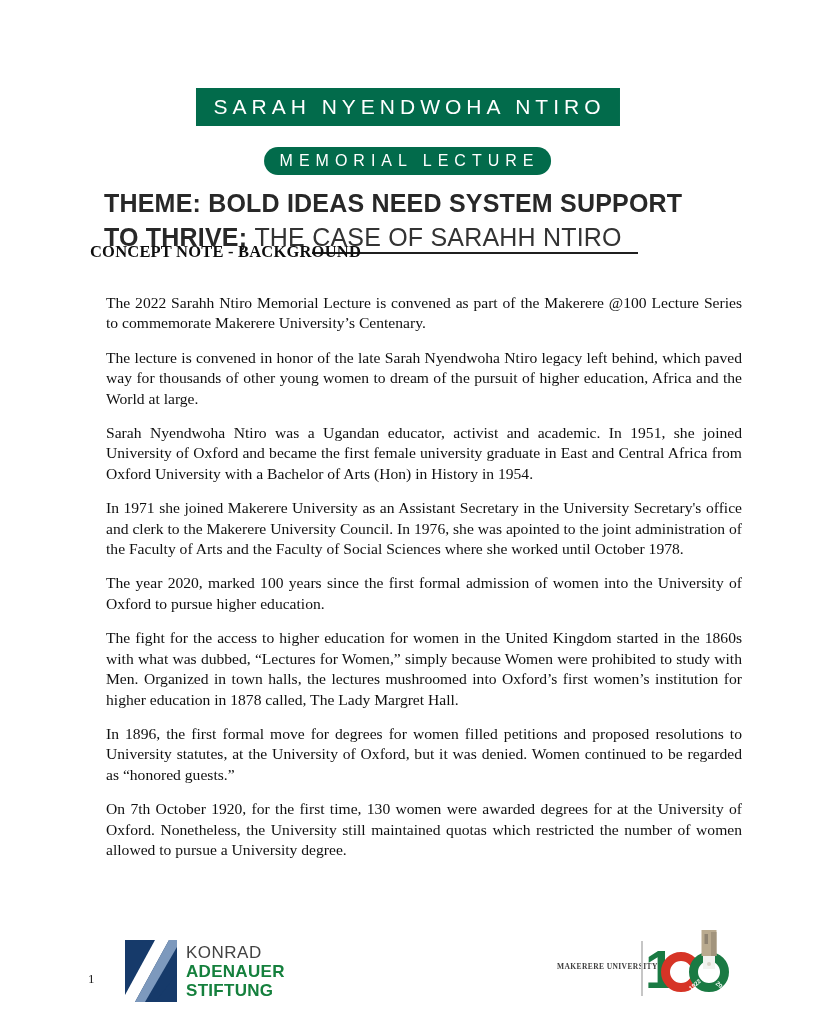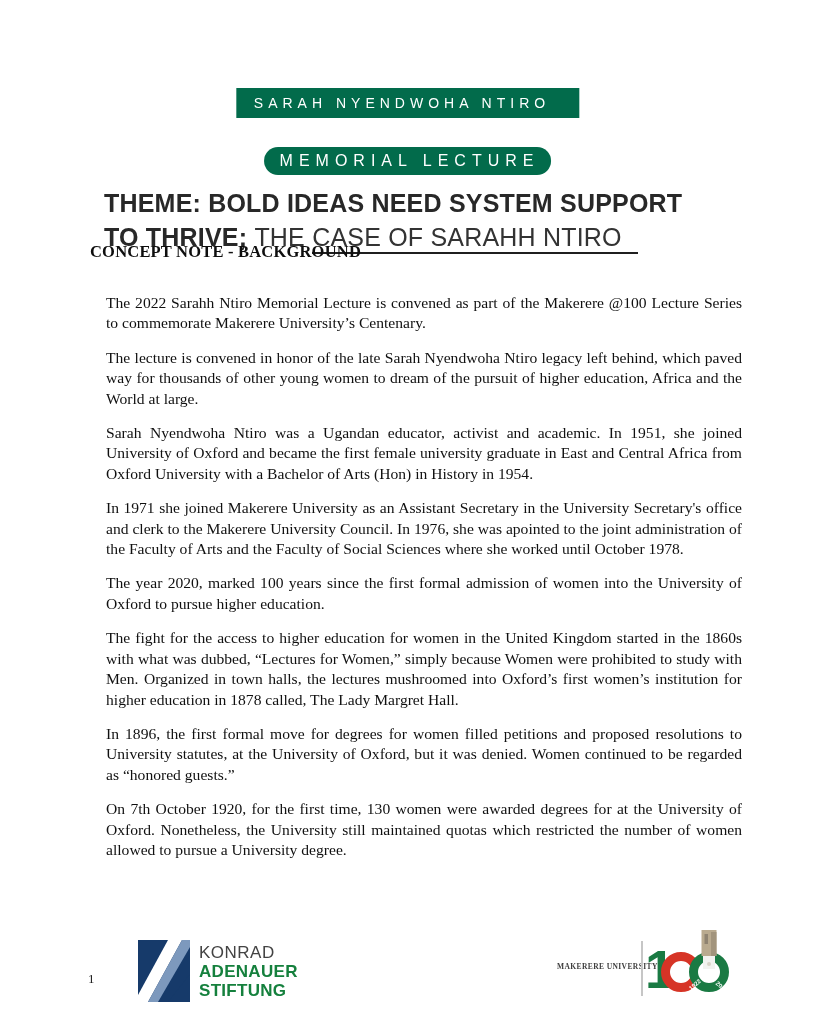--- a/index.html
+++ b/index.html
@@ -11,21 +11,21 @@
     color:#141414;
     overflow:hidden;
   }
   
   .banner{
     position:absolute;left:50%;transform:translateX(-50%);
     background:#026B4B;color:#ffffff;
     font-family:"Liberation Sans",sans-serif;
     white-space:nowrap;text-align:center;
   }
-  .banner1{top:88px;font-size:14px;letter-spacing:5px;padding:7px 29px 7px 18px;font-weight:500;}
+  .banner1{top:88px;font-size:21px;letter-spacing:5px;padding:7px 14px 7px 18px;font-weight:500;}
   .banner2{top:147px;font-size:16px;letter-spacing:6px;padding:5px 12px 5px 16px;font-weight:500;border-radius:14px;}
   
   .title{
     position:absolute;left:90px;top:172px;width:655px;margin:14px;
     font-family:"Liberation Sans",sans-serif;
     font-size:25px;line-height:34px;color:#282828;letter-spacing:0.2px;
     font-weight:700;
   }
   .title .reg{font-weight:400;color:#333333;}
   .title .und{
@@ -44,21 +44,21 @@
   .body p{
     margin:0 0 14px 0;
     font-size:15.6px;line-height:20.4px;
     text-align:justify;color:#101010;
   }
   
   .pagenum{
     position:absolute;left:88px;top:971px;
     font-size:13px;color:#222222;font-family:"Liberation Serif",serif;
   }
-  .kas{position:absolute;left:138px;top:940px;display:flex;align-items:flex-start;justify-content:flex-end;}
+  .kas{position:absolute;left:125px;top:940px;display:flex;align-items:flex-start;justify-content:flex-end;}
   .kas-mark{display:block;}
   .kas-text{
     margin-left:9px;margin-top:3px;
     font-family:"Liberation Sans",sans-serif;color:#2e2e2e;
   }
   .kas-text .k1{font-size:17px;font-weight:400;line-height:19px;color:#434343;letter-spacing:0.5px;}
   .kas-text .k2{font-size:17px;font-weight:700;line-height:19px;color:#15803d;letter-spacing:0.3px;}
   .mak{
     position:absolute;left:557px;top:938px;width:92px;
     display:flex;flex-direction:row;align-items:center;

